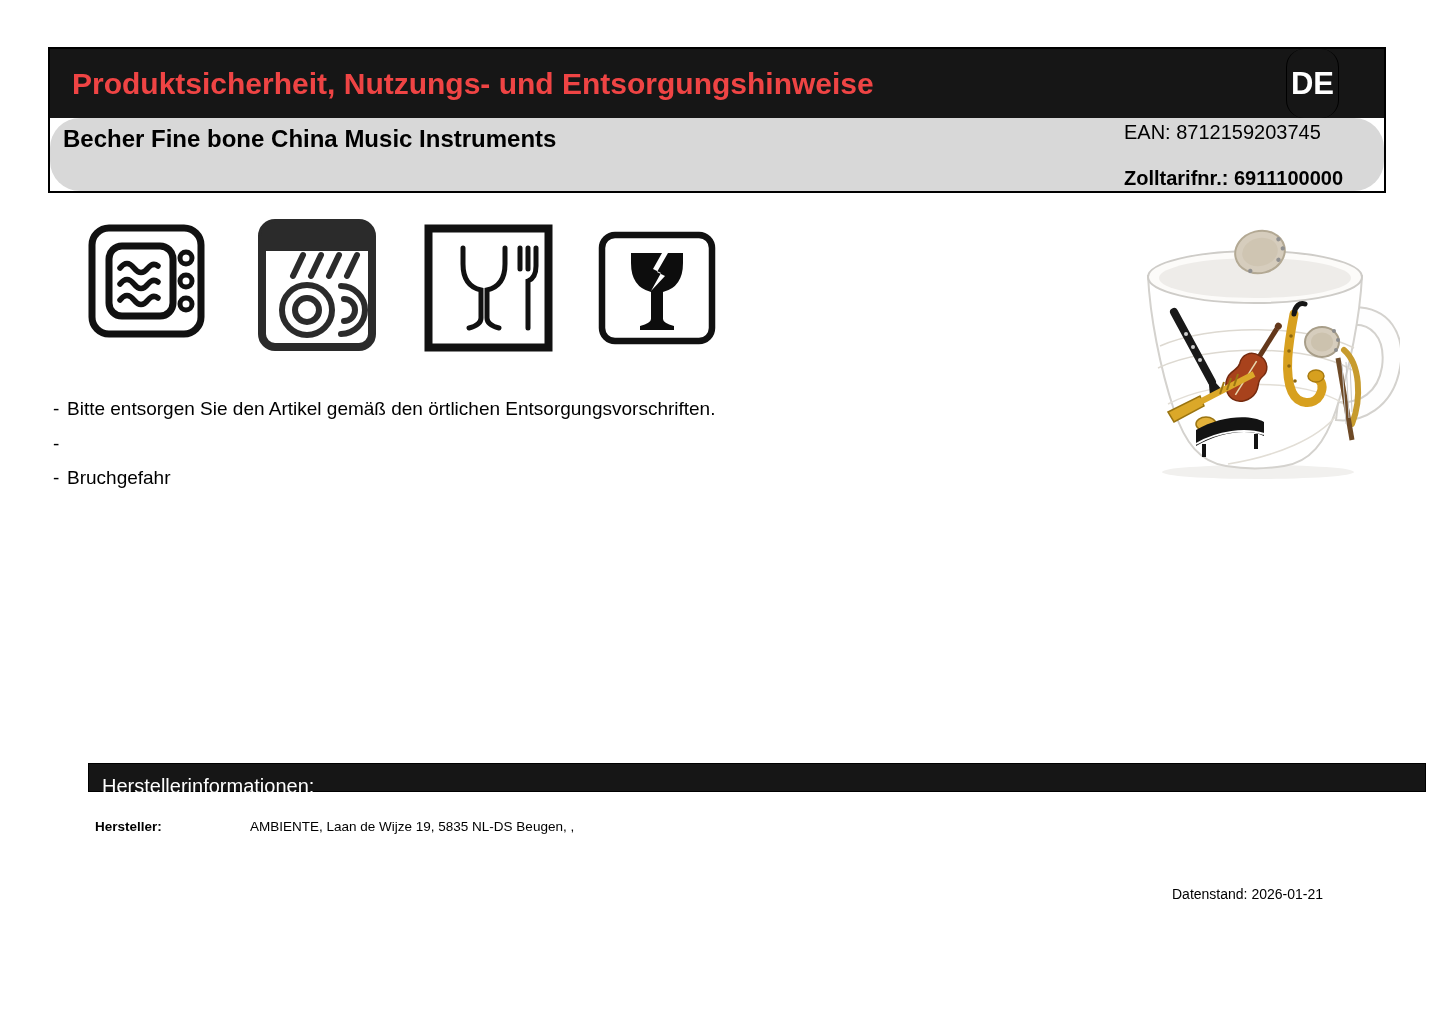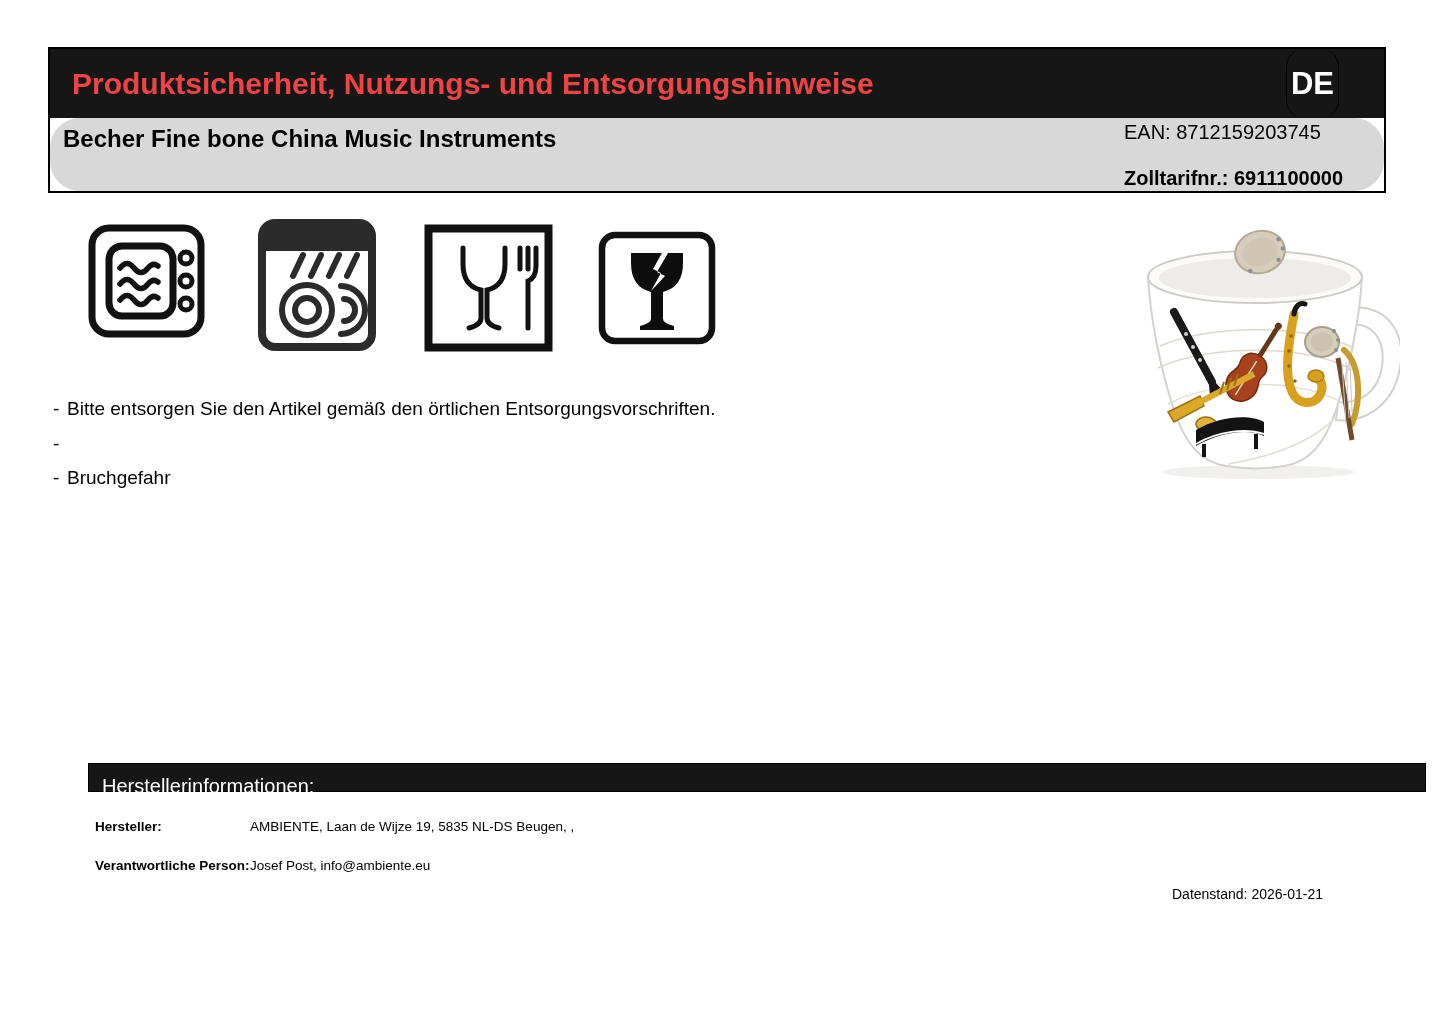--- a/index.html
+++ b/index.html
@@ -284,20 +284,16 @@
   </div>
 
   <div class="mfr-bar">
     <div class="mfr-heading">Herstellerinformationen:</div>
   </div>
 
   <div class="mfr-row mfr-row-1">
     <span class="label">Hersteller:</span>
     <span class="value">AMBIENTE, Laan de Wijze 19, 5835 NL-DS Beugen, ,</span>
   </div>
-  <div class="mfr-row mfr-row-2">
-    <span class="label">Verantwortliche Person:</span>
-    <span class="value">Josef Post, info@ambiente.eu</span>
-  </div>
 
   <div class="datenstand">Datenstand: 2026-01-21</div>
 
 </div>
 
 </body></html>

